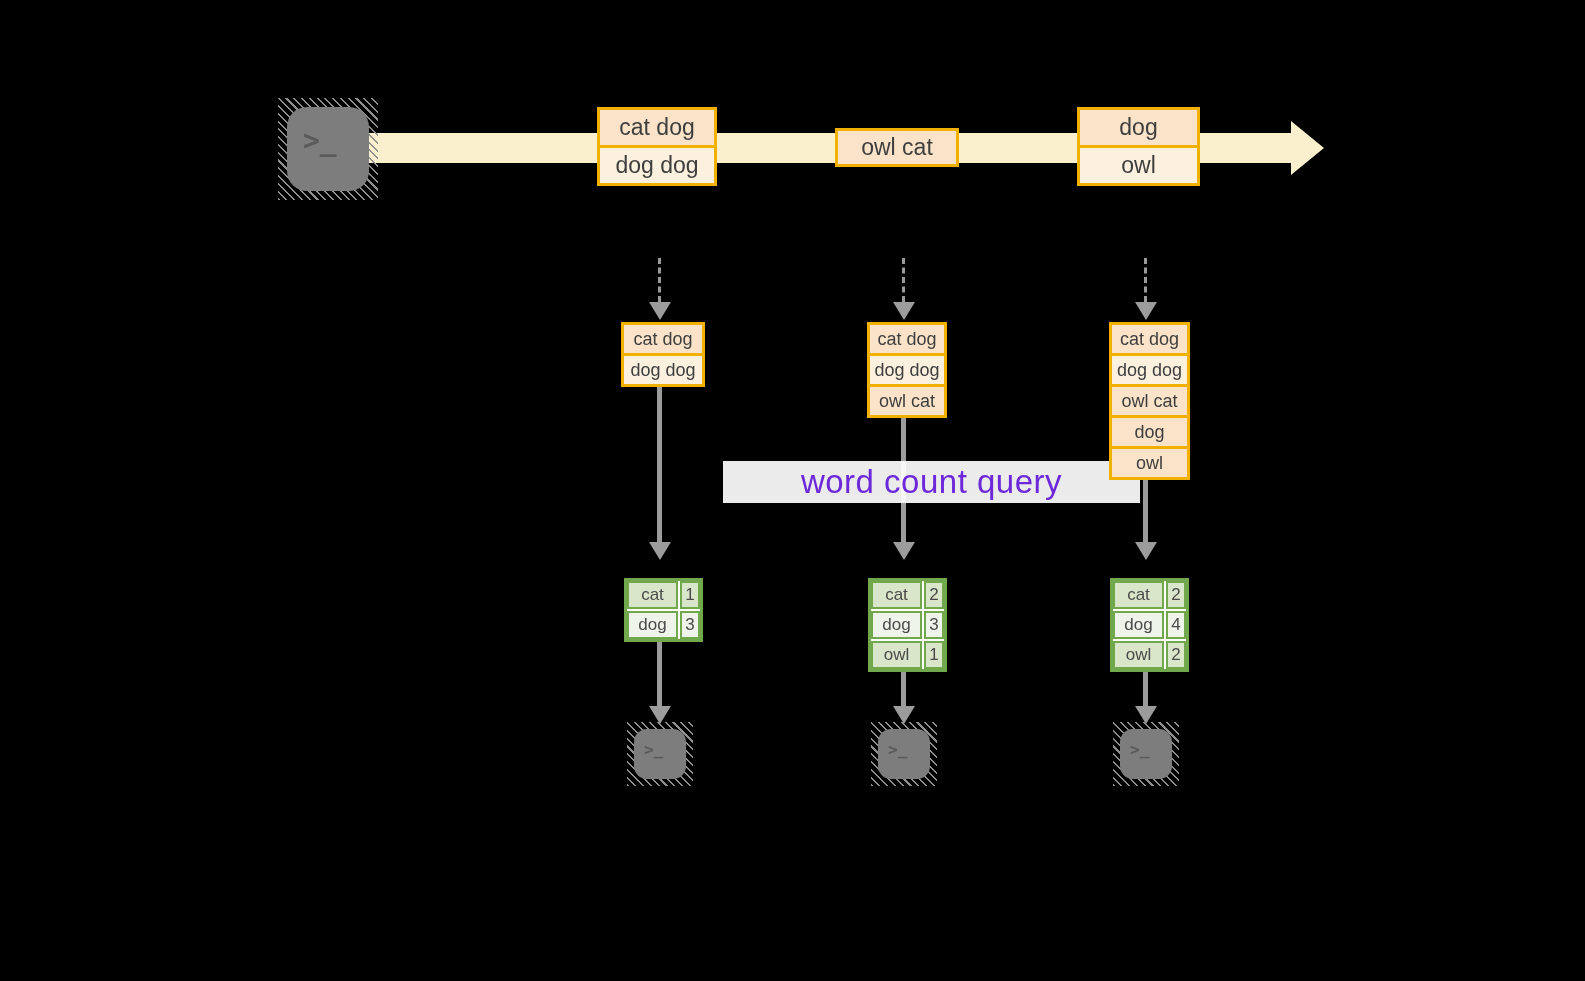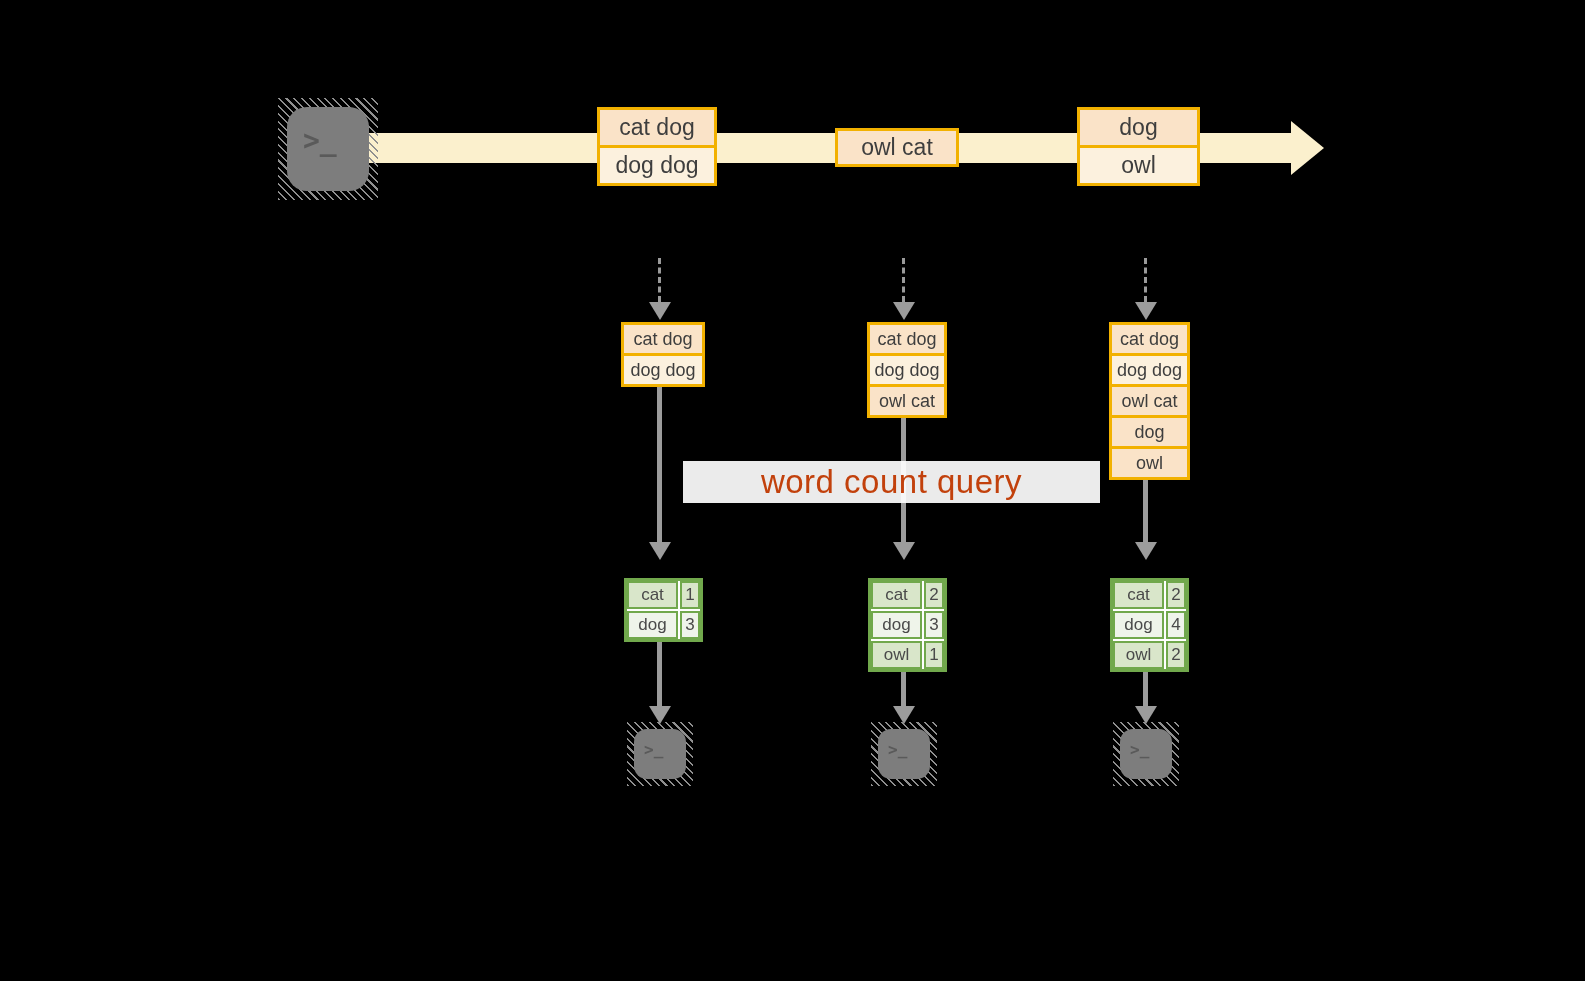--- a/index.html
+++ b/index.html
@@ -34,23 +34,23 @@
   #st1{left:621px;top:322px;width:78px;}
   #st2{left:867px;top:322px;width:74px;}
   #st3{left:1109px;top:322px;width:75px;z-index:6;}
 
   
   .aline{position:absolute;width:5px;background:#9C9C9C;z-index:2;}
   .ahead{position:absolute;width:0;height:0;border-left:11px solid transparent;border-right:11px solid transparent;border-top:18px solid #9C9C9C;z-index:2;}
   .dline{position:absolute;width:0;border-left:3px dashed #9A9A9A;z-index:2;}
 
   
-  .banner{position:absolute;left:683px;top:461px;width:417px;height:42px;background:rgba(255,255,255,0.92);
+  .banner{position:absolute;left:723px;top:461px;width:417px;height:42px;background:rgba(255,255,255,0.92);
     display:flex;align-items:center;justify-content:center;z-index:5;
-    font-size:33px;font-weight:300;color:#c2410c;letter-spacing:0.5px;}
+    font-size:33px;font-weight:300;color:#6d28d9;letter-spacing:0.5px;}
 
   
   .gtable{position:absolute;border:3px solid #71A84C;background:#FFFFFF;display:grid;
     grid-template-columns:1fr 20px;gap:2px;z-index:3;margin-top:20px;}
   .gcell{border:2px solid #71A84C;height:24px;display:flex;align-items:center;justify-content:center;
     font-size:17px;color:#4A4A4A;}
   .gdark{background:#D9E6CA;}
   .glight{background:#EFF4EA;}
   #g1{left:624px;top:558px;width:73px;}
   #g2{left:868px;top:558px;width:73px;}

